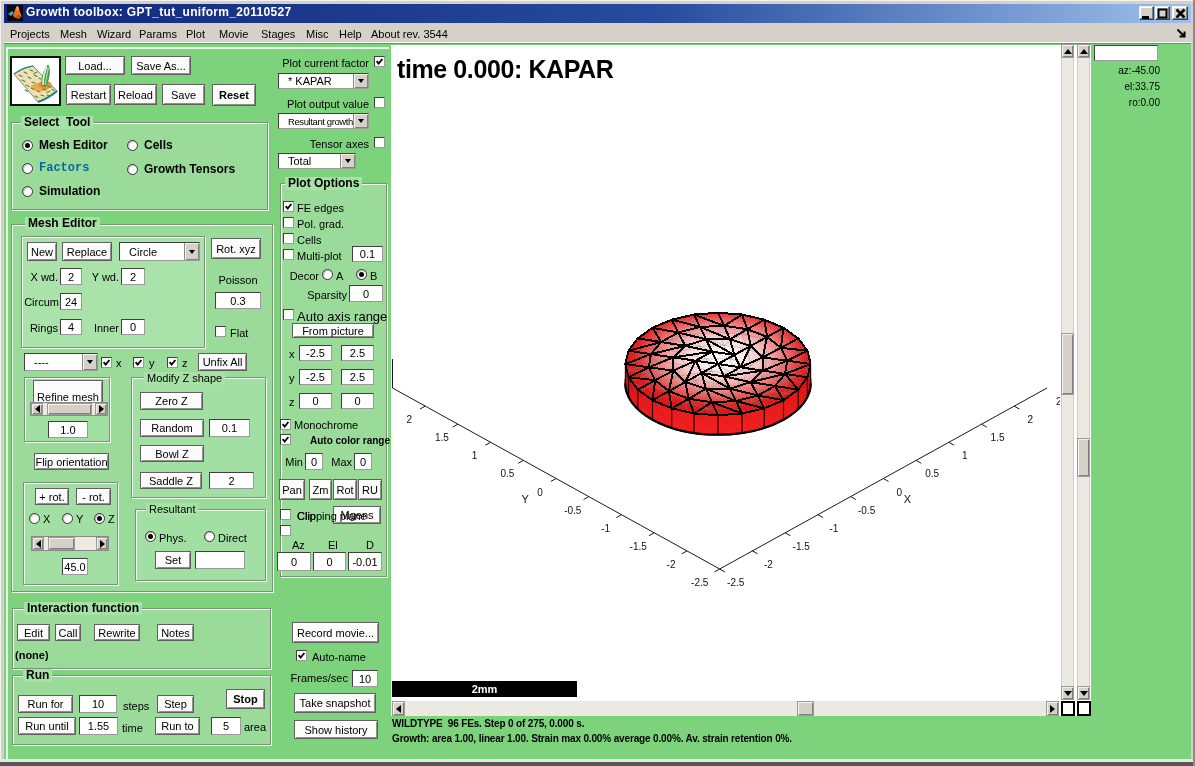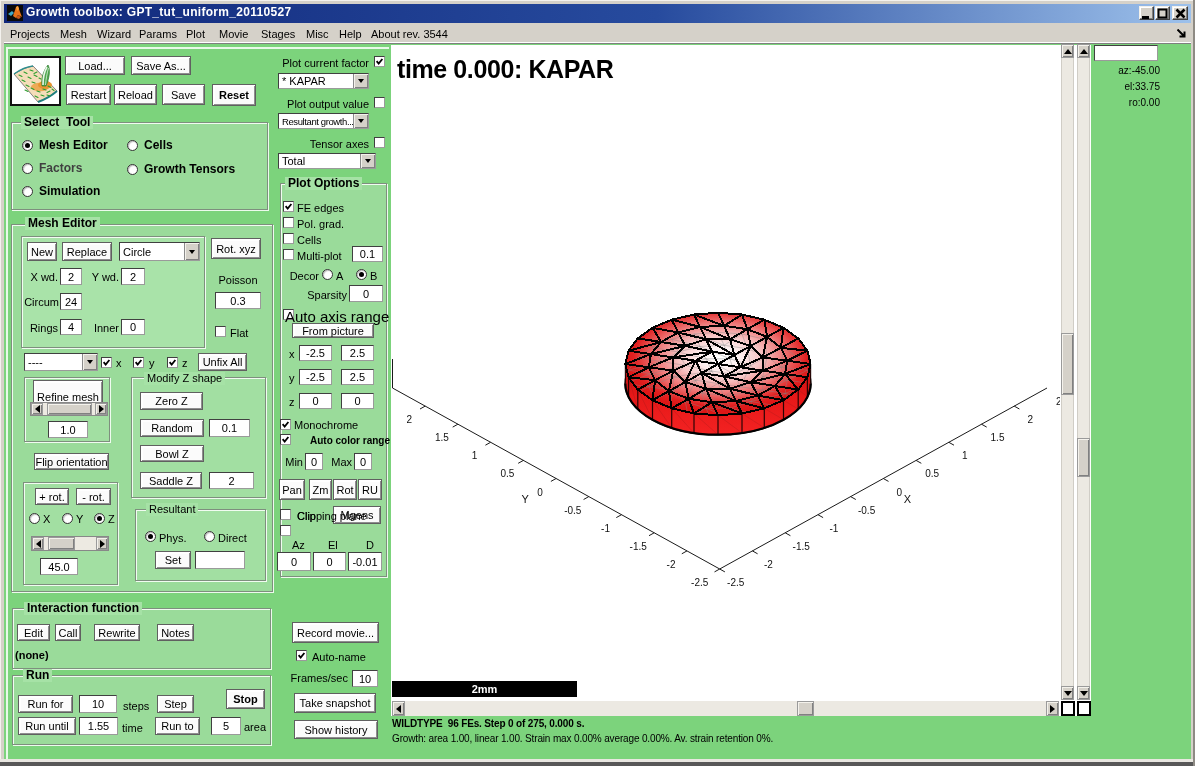--- a/index.html
+++ b/index.html
@@ -1,21 +1,21 @@
 <!DOCTYPE html>
 <html><head><meta charset="utf-8"><style>
 *{box-sizing:border-box;margin:0;padding:0}
 html,body{width:1195px;height:766px;overflow:hidden}
 body{position:relative;background:#D5D1C9;font-family:"Liberation Sans",sans-serif;-webkit-font-smoothing:antialiased}
 .abs{position:absolute}
 .lb{position:absolute;white-space:nowrap;line-height:13px;color:#000}
 .btn{position:absolute;background:#FBFBFB;border:1px solid #606060;box-shadow:inset 1px 1px 0 #fff,inset -1px -1px 0 #8F8F8F,inset 2px 2px 0 #fff;color:#000;display:flex;align-items:center;justify-content:center;white-space:nowrap}
 .fld{position:absolute;background:#fff;border:1px solid;border-color:#404040 #9a9a9a #9a9a9a #404040;display:flex;align-items:center;color:#000}
 .dd{position:absolute;background:#fff;border:1px solid;border-color:#404040 #9a9a9a #9a9a9a #404040;display:flex;align-items:center;color:#000}
-.ddt{padding-left:3px;overflow:hidden;white-space:nowrap;flex:1}
+.ddt{padding-left:9px;overflow:hidden;white-space:nowrap;flex:1}
 .da{position:relative;width:15px;align-self:stretch;background:#D5D1C9;border-left:1px solid #8a8a8a;box-shadow:inset 1px 1px 0 #F4F2EC,inset -1px -1px 0 #808080;display:flex;align-items:center;justify-content:center}
 .dat{width:0;height:0;border-left:3.5px solid transparent;border-right:3.5px solid transparent;border-top:4.5px solid #000}
 .cb{position:absolute;background:#fff;border:1px solid;border-color:#404040 #9a9a9a #9a9a9a #404040;display:flex;align-items:center;justify-content:center}
 .rb{position:absolute;width:11px;height:11px;border-radius:50%;background:#fff;border:1px solid #333;box-shadow:inset 1px 1px 1px rgba(0,0,0,.25);display:flex;align-items:center;justify-content:center}
 .rdot{width:5px;height:5px;border-radius:50%;background:#000}
 .fr{position:absolute;border:1px solid #7E8F7E;box-shadow:1px 1px 0 rgba(250,255,250,.9),inset 1px 1px 0 rgba(250,255,250,.9)}
 .ft{position:absolute;background:#A6E2A6;padding:0 3px;line-height:13px;color:#000;white-space:nowrap}
 .sl{position:absolute;background:#EDEAE2;border:1px solid #888}
 .sarr{position:absolute;top:0;bottom:0;background:#D5D1C9;border:1px solid #9a9a9a;box-shadow:inset 1px 1px 0 #F4F2EC,inset -1px -1px 0 #808080;display:flex;align-items:center;justify-content:center}
 .sth{position:absolute;top:0;bottom:0;background:#D5D1C9;border:1px solid #9a9a9a;box-shadow:inset 1px 1px 0 #F4F2EC,inset -1px -1px 0 #808080}
@@ -172,21 +172,21 @@
 <ellipse cx="718.0" cy="364.0" rx="92.7" ry="51.2" fill="url(#diskg)" stroke="none"></ellipse>
 <clipPath id="topclip">
       <ellipse cx="718.0" cy="364.0" rx="92.7" ry="51.2"></ellipse>
     </clipPath>
 <path d="M711.9 421.7 L742.0 433.0 M701.6 392.6 L706.0 408.2 M673.3 390.1 L648.8 386.8 M724.0 395.9 L762.7 390.1 M678.2 352.0 L652.5 347.3 M673.3 376.9 L648.8 386.8 M724.1 345.3 L742.0 334.0 M783.5 419.7 L798.2 409.1 M757.8 415.0 L774.9 405.5 M734.4 374.4 L750.7 365.4 M747.3 348.7 L764.3 339.2 M655.1 399.7 L637.8 409.1 M740.4 386.8 L762.7 390.1 M661.1 361.5 L652.5 347.3 M673.3 390.1 L668.9 410.6 M637.8 357.9 L628.6 370.2 M764.3 339.2 L742.0 334.0 M767.1 356.4 L747.3 348.7 M700.0 346.4 L678.2 352.0 M783.5 347.3 L798.2 357.9 M757.8 415.0 L764.3 427.8 M730.0 408.2 L757.8 415.0 M767.1 356.4 L780.9 367.3 M650.9 373.6 L625.4 383.5 M637.8 409.1 L652.5 419.7 M673.3 376.9 L650.9 373.6 M695.6 380.2 L673.3 390.1 M648.8 386.8 L625.4 383.5 M668.9 410.6 L688.7 418.3 M750.7 365.4 L767.1 356.4 M706.0 358.8 L685.3 365.4 M783.5 347.3 L764.3 339.2 M780.9 367.3 L783.5 347.3 M767.1 356.4 L783.5 347.3 M730.0 408.2 L750.7 401.6 M750.7 401.6 L757.8 415.0 M700.0 346.4 L694.0 334.0 M671.7 339.2 L652.5 347.3 M685.3 365.4 L650.9 373.6 M730.0 358.8 L700.0 346.4 M685.3 401.6 L668.9 410.6 M648.8 386.8 L655.1 399.7 M685.3 401.6 L706.0 408.2 M668.9 410.6 L671.7 427.8 M655.1 399.7 L668.9 410.6 M706.0 408.2 L736.0 420.6 M736.0 420.6 L742.0 433.0 M780.9 367.3 L807.4 370.2 M740.4 386.8 L750.7 365.4 M724.0 395.9 L740.4 386.8 M807.4 370.2 L798.2 357.9 M785.1 393.4 L807.4 396.8 M688.7 418.3 L671.7 427.8 M730.0 408.2 L736.0 420.6 M712.0 371.1 L695.6 380.2 M718.0 383.5 L734.4 374.4 M712.0 371.1 L685.3 365.4 M750.7 365.4 L762.7 376.9 M655.1 399.7 L652.5 419.7 M740.4 386.8 L762.7 376.9 M724.1 345.3 L694.0 334.0 M787.2 380.2 L780.9 367.3 M661.1 361.5 L637.8 357.9 M688.7 418.3 L711.9 421.7 M750.7 365.4 L730.0 358.8 M724.0 395.9 L730.0 408.2 M780.9 367.3 L798.2 357.9 M734.4 374.4 L740.4 386.8 M706.0 358.8 L700.0 346.4 M695.6 380.2 L673.3 376.9 M718.0 383.5 L695.6 380.2 M734.4 374.4 L730.0 358.8 M734.4 374.4 L712.0 371.1 M652.5 347.3 L637.8 357.9 M747.3 348.7 L724.1 345.3 M688.7 418.3 L694.0 433.0 M742.0 433.0 L764.3 427.8 M650.9 373.6 L648.8 386.8 M673.3 376.9 L673.3 390.1 M750.7 401.6 L762.7 390.1 M685.3 365.4 L661.1 361.5 M695.6 380.2 L701.6 392.6 M757.8 415.0 L783.5 419.7 M706.0 408.2 L711.9 421.7 M787.2 380.2 L807.4 370.2 M762.7 390.1 L785.1 393.4 M750.7 401.6 L774.9 405.5 M700.0 346.4 L671.7 339.2 M718.0 434.7 L742.0 433.0 M774.9 405.5 L785.1 393.4 M701.6 392.6 L730.0 408.2 M655.1 399.7 L628.6 396.8 M730.0 358.8 L706.0 358.8 M695.6 380.2 L685.3 401.6 M648.8 386.8 L628.6 396.8 M724.1 345.3 L718.0 332.3 M652.5 419.7 L671.7 427.8 M718.0 383.5 L740.4 386.8 M785.1 393.4 L810.6 383.5 M628.6 396.8 L637.8 409.1 M661.1 361.5 L650.9 373.6 M774.9 405.5 L783.5 419.7 M718.0 383.5 L712.0 371.1 M712.0 371.1 L673.3 376.9 M730.0 358.8 L747.3 348.7 M750.7 401.6 L785.1 393.4 M706.0 408.2 L688.7 418.3 M706.0 408.2 L730.0 408.2 M762.7 390.1 L762.7 376.9 M711.9 421.7 L736.0 420.6 M742.0 334.0 L718.0 332.3 M724.0 395.9 L750.7 401.6 M678.2 352.0 L671.7 339.2 M810.6 383.5 L807.4 370.2 M706.0 358.8 L678.2 352.0 M734.4 374.4 L706.0 358.8 M628.6 370.2 L625.4 383.5 M798.2 409.1 L807.4 396.8 M671.7 427.8 L694.0 433.0 M736.0 420.6 L757.8 415.0 M785.1 393.4 L787.2 380.2 M711.9 421.7 L718.0 434.7 M787.2 380.2 L810.6 383.5 M718.0 332.3 L694.0 334.0 M762.7 376.9 L780.9 367.3 M750.7 365.4 L747.3 348.7 M701.6 392.6 L685.3 401.6 M668.9 410.6 L652.5 419.7 M767.1 356.4 L764.3 339.2 M807.4 396.8 L810.6 383.5 M678.2 352.0 L661.1 361.5 M685.3 365.4 L673.3 376.9 M718.0 383.5 L701.6 392.6 M694.0 334.0 L671.7 339.2 M785.1 393.4 L798.2 409.1 M718.0 383.5 L724.0 395.9 M685.3 401.6 L688.7 418.3 M736.0 420.6 L764.3 427.8 M762.7 390.1 L787.2 380.2 M673.3 390.1 L655.1 399.7 M673.3 390.1 L685.3 401.6 M712.0 371.1 L706.0 358.8 M764.3 427.8 L783.5 419.7 M650.9 373.6 L628.6 370.2 M774.9 405.5 L798.2 409.1 M661.1 361.5 L628.6 370.2 M762.7 376.9 L767.1 356.4 M730.0 358.8 L724.1 345.3 M747.3 348.7 L742.0 334.0 M625.4 383.5 L628.6 396.8 M711.9 421.7 L694.0 433.0 M724.1 345.3 L700.0 346.4 M762.7 376.9 L787.2 380.2 M701.6 392.6 L724.0 395.9 M685.3 365.4 L678.2 352.0 M694.0 433.0 L718.0 434.7" clip-path="url(#topclip)" stroke="rgba(135,135,135,0.5)" stroke-width="0.8" fill="none"></path>
 <path d="M711.9 402.2 L742.0 413.5 M701.6 373.1 L706.0 388.7 M673.3 370.6 L648.8 367.3 M724.0 376.4 L762.7 370.6 M678.2 332.5 L652.5 327.8 M673.3 357.4 L648.8 367.3 M724.1 325.8 L742.0 314.5 M783.5 400.2 L798.2 389.6 M757.8 395.5 L774.9 386.0 M734.4 354.9 L750.7 345.9 M747.3 329.2 L764.3 319.7 M655.1 380.2 L637.8 389.6 M740.4 367.3 L762.7 370.6 M661.1 342.0 L652.5 327.8 M673.3 370.6 L668.9 391.1 M637.8 338.4 L628.6 350.7 M764.3 319.7 L742.0 314.5 M767.1 336.9 L747.3 329.2 M700.0 326.9 L678.2 332.5 M783.5 327.8 L798.2 338.4 M757.8 395.5 L764.3 408.3 M730.0 388.7 L757.8 395.5 M767.1 336.9 L780.9 347.8 M650.9 354.1 L625.4 364.0 M637.8 389.6 L652.5 400.2 M673.3 357.4 L650.9 354.1 M695.6 360.7 L673.3 370.6 M648.8 367.3 L625.4 364.0 M668.9 391.1 L688.7 398.8 M750.7 345.9 L767.1 336.9 M706.0 339.3 L685.3 345.9 M783.5 327.8 L764.3 319.7 M780.9 347.8 L783.5 327.8 M767.1 336.9 L783.5 327.8 M730.0 388.7 L750.7 382.1 M750.7 382.1 L757.8 395.5 M700.0 326.9 L694.0 314.5 M671.7 319.7 L652.5 327.8 M685.3 345.9 L650.9 354.1 M730.0 339.3 L700.0 326.9 M685.3 382.1 L668.9 391.1 M648.8 367.3 L655.1 380.2 M685.3 382.1 L706.0 388.7 M668.9 391.1 L671.7 408.3 M655.1 380.2 L668.9 391.1 M706.0 388.7 L736.0 401.1 M736.0 401.1 L742.0 413.5 M780.9 347.8 L807.4 350.7 M740.4 367.3 L750.7 345.9 M724.0 376.4 L740.4 367.3 M807.4 350.7 L798.2 338.4 M785.1 373.9 L807.4 377.3 M688.7 398.8 L671.7 408.3 M730.0 388.7 L736.0 401.1 M712.0 351.6 L695.6 360.7 M718.0 364.0 L734.4 354.9 M712.0 351.6 L685.3 345.9 M750.7 345.9 L762.7 357.4 M655.1 380.2 L652.5 400.2 M740.4 367.3 L762.7 357.4 M724.1 325.8 L694.0 314.5 M787.2 360.7 L780.9 347.8 M661.1 342.0 L637.8 338.4 M688.7 398.8 L711.9 402.2 M750.7 345.9 L730.0 339.3 M724.0 376.4 L730.0 388.7 M780.9 347.8 L798.2 338.4 M734.4 354.9 L740.4 367.3 M706.0 339.3 L700.0 326.9 M695.6 360.7 L673.3 357.4 M718.0 364.0 L695.6 360.7 M734.4 354.9 L730.0 339.3 M734.4 354.9 L712.0 351.6 M652.5 327.8 L637.8 338.4 M747.3 329.2 L724.1 325.8 M688.7 398.8 L694.0 413.5 M742.0 413.5 L764.3 408.3 M650.9 354.1 L648.8 367.3 M673.3 357.4 L673.3 370.6 M750.7 382.1 L762.7 370.6 M685.3 345.9 L661.1 342.0 M695.6 360.7 L701.6 373.1 M757.8 395.5 L783.5 400.2 M706.0 388.7 L711.9 402.2 M787.2 360.7 L807.4 350.7 M762.7 370.6 L785.1 373.9 M750.7 382.1 L774.9 386.0 M700.0 326.9 L671.7 319.7 M718.0 415.2 L742.0 413.5 M774.9 386.0 L785.1 373.9 M701.6 373.1 L730.0 388.7 M655.1 380.2 L628.6 377.3 M730.0 339.3 L706.0 339.3 M695.6 360.7 L685.3 382.1 M648.8 367.3 L628.6 377.3 M724.1 325.8 L718.0 312.8 M652.5 400.2 L671.7 408.3 M718.0 364.0 L740.4 367.3 M785.1 373.9 L810.6 364.0 M628.6 377.3 L637.8 389.6 M661.1 342.0 L650.9 354.1 M774.9 386.0 L783.5 400.2 M718.0 364.0 L712.0 351.6 M712.0 351.6 L673.3 357.4 M730.0 339.3 L747.3 329.2 M750.7 382.1 L785.1 373.9 M706.0 388.7 L688.7 398.8 M706.0 388.7 L730.0 388.7 M762.7 370.6 L762.7 357.4 M711.9 402.2 L736.0 401.1 M742.0 314.5 L718.0 312.8 M724.0 376.4 L750.7 382.1 M678.2 332.5 L671.7 319.7 M810.6 364.0 L807.4 350.7 M706.0 339.3 L678.2 332.5 M734.4 354.9 L706.0 339.3 M628.6 350.7 L625.4 364.0 M798.2 389.6 L807.4 377.3 M671.7 408.3 L694.0 413.5 M736.0 401.1 L757.8 395.5 M785.1 373.9 L787.2 360.7 M711.9 402.2 L718.0 415.2 M787.2 360.7 L810.6 364.0 M718.0 312.8 L694.0 314.5 M762.7 357.4 L780.9 347.8 M750.7 345.9 L747.3 329.2 M701.6 373.1 L685.3 382.1 M668.9 391.1 L652.5 400.2 M767.1 336.9 L764.3 319.7 M807.4 377.3 L810.6 364.0 M678.2 332.5 L661.1 342.0 M685.3 345.9 L673.3 357.4 M718.0 364.0 L701.6 373.1 M694.0 314.5 L671.7 319.7 M785.1 373.9 L798.2 389.6 M718.0 364.0 L724.0 376.4 M685.3 382.1 L688.7 398.8 M736.0 401.1 L764.3 408.3 M762.7 370.6 L787.2 360.7 M673.3 370.6 L655.1 380.2 M673.3 370.6 L685.3 382.1 M712.0 351.6 L706.0 339.3 M764.3 408.3 L783.5 400.2 M650.9 354.1 L628.6 350.7 M774.9 386.0 L798.2 389.6 M661.1 342.0 L628.6 350.7 M762.7 357.4 L767.1 336.9 M730.0 339.3 L724.1 325.8 M747.3 329.2 L742.0 314.5 M625.4 364.0 L628.6 377.3 M711.9 402.2 L694.0 413.5 M724.1 325.8 L700.0 326.9 M762.7 357.4 L787.2 360.7 M701.6 373.1 L724.0 376.4 M685.3 345.9 L678.2 332.5 M694.0 413.5 L718.0 415.2" stroke="#000" stroke-width="2" fill="none" shape-rendering="crispEdges"></path>
 </svg>
 <div class="lb" style="left:397px;top:57px;font-size:25px;font-weight:bold;line-height:25px;letter-spacing:-0.4px">time 0.000: KAPAR</div>
 <div class="abs" style="left:392px;top:681px;width:185px;height:16px;background:#000;color:#fff;font-size:11px;font-weight:bold;text-align:center;line-height:16px">2mm</div>
 <div class="lb" style="left:392px;top:717px;font-weight:bold;font-size:10px;color:#000;letter-spacing:-0.15px">WILDTYPE&nbsp; 96 FEs. Step 0 of 275, 0.000 s.</div>
-<div class="lb" style="left:392px;top:732px;font-weight:normal;font-size:10px;color:#000;letter-spacing:-0.15px">Growth: area 1.00, linear 1.00. Strain max 0.00% average 0.00%. Av. strain retention 0%.</div>
+<div class="lb" style="left:392px;top:732px;font-weight:bold;font-size:10px;color:#000;letter-spacing:-0.15px">Growth: area 1.00, linear 1.00. Strain max 0.00% average 0.00%. Av. strain retention 0%.</div>
 <div class="abs" style="left:1060px;top:45px;width:31px;height:671px;background:#fff"></div>
 <div class="sb" style="left:1061px;top:44px;width:13px;height:656px"></div>
 <div class="sbb" style="left:1061px;top:44px;width:13px;height:14px">
     <span class="tri-u"></span>
   </div>
 <div class="sbb" style="left:1061px;top:686px;width:13px;height:14px">
     <span class="tri-d"></span>
   </div>
 <div class="sbb" style="left:1061px;top:333px;width:13px;height:62px"></div>
 <div class="sb" style="left:1077px;top:44px;width:13px;height:656px"></div>
@@ -233,21 +233,21 @@
 <div class="btn" style="left:212px;top:84px;width:44px;height:22px;font-weight:bold;font-size:11px">Reset</div>
 <div class="fr" style="left:11px;top:122px;width:257px;height:88px;background:#9ADB9A"></div>
 <div class="ft" style="left:21px;top:116px;font-weight:bold;font-size:12px">Select&nbsp; Tool</div>
 <div class="rb" style="left:22px;top:140px">
     <div class="rdot"></div>
   </div>
 <div class="lb" style="left:39px;top:139px;font-weight:bold;font-size:12px;color:#000;">Mesh Editor</div>
 <div class="rb" style="left:127px;top:140px"></div>
 <div class="lb" style="left:144px;top:139px;font-weight:bold;font-size:12px;color:#000;">Cells</div>
 <div class="rb" style="left:22px;top:163px"></div>
-<div class="lb" style="left:39px;top:162px;font-weight:bold;font-size:12px;color:#404040;">Factors</div>
+<div class="lb" style="left:39px;top:162px;font-weight:bold;font-size:12px;color:#0369a1;font-family:Liberation Mono, monospace;">Factors</div>
 <div class="rb" style="left:127px;top:164px"></div>
 <div class="lb" style="left:144px;top:163px;font-weight:bold;font-size:12px;color:#000;">Growth Tensors</div>
 <div class="rb" style="left:22px;top:186px"></div>
 <div class="lb" style="left:39px;top:185px;font-weight:bold;font-size:12px;color:#000;">Simulation</div>
 <div class="fr" style="left:11px;top:224px;width:262px;height:368px;background:#9ADB9A"></div>
 <div class="ft" style="left:25px;top:217px;font-weight:bold;font-size:12px">Mesh Editor</div>
 <div class="fr" style="left:21px;top:236px;width:184px;height:112px;background:#A9E3A9"></div>
 <div class="btn" style="left:27px;top:242px;width:30px;height:19px;font-size:11px">New</div>
 <div class="btn" style="left:62px;top:242px;width:50px;height:19px;font-size:11px">Replace</div>
 <div class="dd" style="left:119px;top:242px;width:81px;height:19px;font-size:11px">
@@ -330,21 +330,21 @@
 <div class="lb" style="left:108px;top:513px;font-size:11px;color:#000;">Z</div>
 <div class="sl" style="left:31px;top:536px;width:78px;height:15px">
 <span class="sarr" style="left:0;width:12px">
       <span class="tri-l"></span>
     </span>
 <span class="sarr" style="right:0;width:12px">
       <span class="tri-r"></span>
     </span>
 <span class="sth" style="left:16px;width:27px"></span>
 </div>
-<div class="fld" style="left:40px;top:558px;width:38px;height:17px;font-size:11px;justify-content:center">45.0</div>
+<div class="fld" style="left:62px;top:558px;width:26px;height:17px;font-size:11px;justify-content:center">45.0</div>
 <div class="fr" style="left:135px;top:509px;width:131px;height:72px;background:#A2DFA2"></div>
 <div class="ft" style="left:146px;top:503px;font-size:11px">Resultant</div>
 <div class="rb" style="left:145px;top:531px">
     <div class="rdot"></div>
   </div>
 <div class="lb" style="left:159px;top:532px;font-size:11px;color:#000;">Phys.</div>
 <div class="rb" style="left:204px;top:531px"></div>
 <div class="lb" style="left:218px;top:532px;font-size:11px;color:#000;">Direct</div>
 <div class="btn" style="left:155px;top:551px;width:36px;height:18px;font-size:11px">Set</div>
 <div class="fld" style="left:195px;top:551px;width:50px;height:18px;font-size:11px;justify-content:center"></div>
@@ -383,21 +383,21 @@
 <div class="lb" style="right:826px;top:98px;font-size:11px;">Plot output value</div>
 <div class="cb" style="left:374px;top:97px;width:11px;height:11px"></div>
 <div class="dd" style="left:278px;top:113px;width:91px;height:16px;font-size:9.5px">
     <span class="ddt"><span style="letter-spacing:-0.4px">Resultant growth...</span></span>
     <span class="da">
       <span class="dat"></span>
     </span>
   </div>
 <div class="lb" style="right:826px;top:138px;font-size:11px;">Tensor axes</div>
 <div class="cb" style="left:374px;top:137px;width:11px;height:11px"></div>
-<div class="dd" style="left:278px;top:153px;width:98px;height:16px;font-size:11px">
+<div class="dd" style="left:278px;top:153px;width:78px;height:16px;font-size:11px">
     <span class="ddt">Total</span>
     <span class="da">
       <span class="dat"></span>
     </span>
   </div>
 <div class="fr" style="left:280px;top:183px;width:107px;height:394px;background:#9ADB9A"></div>
 <div class="ft" style="left:285px;top:177px;font-weight:bold;font-size:12px">Plot Options</div>
 <div class="cb" style="left:283px;top:201px;width:11px;height:11px">
     <svg width="11" height="11" viewBox="0 0 11 11">
       <path d="M2 5 L4.5 8 L9 2.5" stroke="#000" stroke-width="2.2" fill="none"></path>
@@ -414,21 +414,21 @@
 <div class="lb" style="right:876px;top:270px;font-size:11px;">Decor</div>
 <div class="rb" style="left:322px;top:269px"></div>
 <div class="lb" style="left:336px;top:270px;font-size:11px;color:#000;">A</div>
 <div class="rb" style="left:356px;top:269px">
     <div class="rdot"></div>
   </div>
 <div class="lb" style="left:370px;top:270px;font-size:11px;color:#000;">B</div>
 <div class="lb" style="right:848px;top:289px;font-size:11px;">Sparsity</div>
 <div class="fld" style="left:349px;top:285px;width:34px;height:17px;font-size:11px;justify-content:center">0</div>
 <div class="cb" style="left:283px;top:309px;width:11px;height:11px"></div>
-<div class="lb" style="left:285px;top:310px;font-size:15px;color:#000;text-align:right;">Auto axis range</div>
+<div class="lb" style="left:297px;top:310px;font-size:13px;color:#000;text-align:right;">Auto axis range</div>
 <div class="btn" style="left:292px;top:323px;width:82px;height:15px;font-size:11px">From picture</div>
 <div class="lb" style="left:289px;top:348px;font-size:11px;color:#000;">x</div>
 <div class="fld" style="left:299px;top:345px;width:33px;height:16px;font-size:11px;justify-content:center">-2.5</div>
 <div class="fld" style="left:341px;top:345px;width:33px;height:16px;font-size:11px;justify-content:center">2.5</div>
 <div class="lb" style="left:289px;top:372px;font-size:11px;color:#000;">y</div>
 <div class="fld" style="left:299px;top:369px;width:33px;height:16px;font-size:11px;justify-content:center">-2.5</div>
 <div class="fld" style="left:341px;top:369px;width:33px;height:16px;font-size:11px;justify-content:center">2.5</div>
 <div class="lb" style="left:289px;top:396px;font-size:11px;color:#000;">z</div>
 <div class="fld" style="left:299px;top:393px;width:33px;height:16px;font-size:11px;justify-content:center">0</div>
 <div class="fld" style="left:341px;top:393px;width:33px;height:16px;font-size:11px;justify-content:center">0</div>

